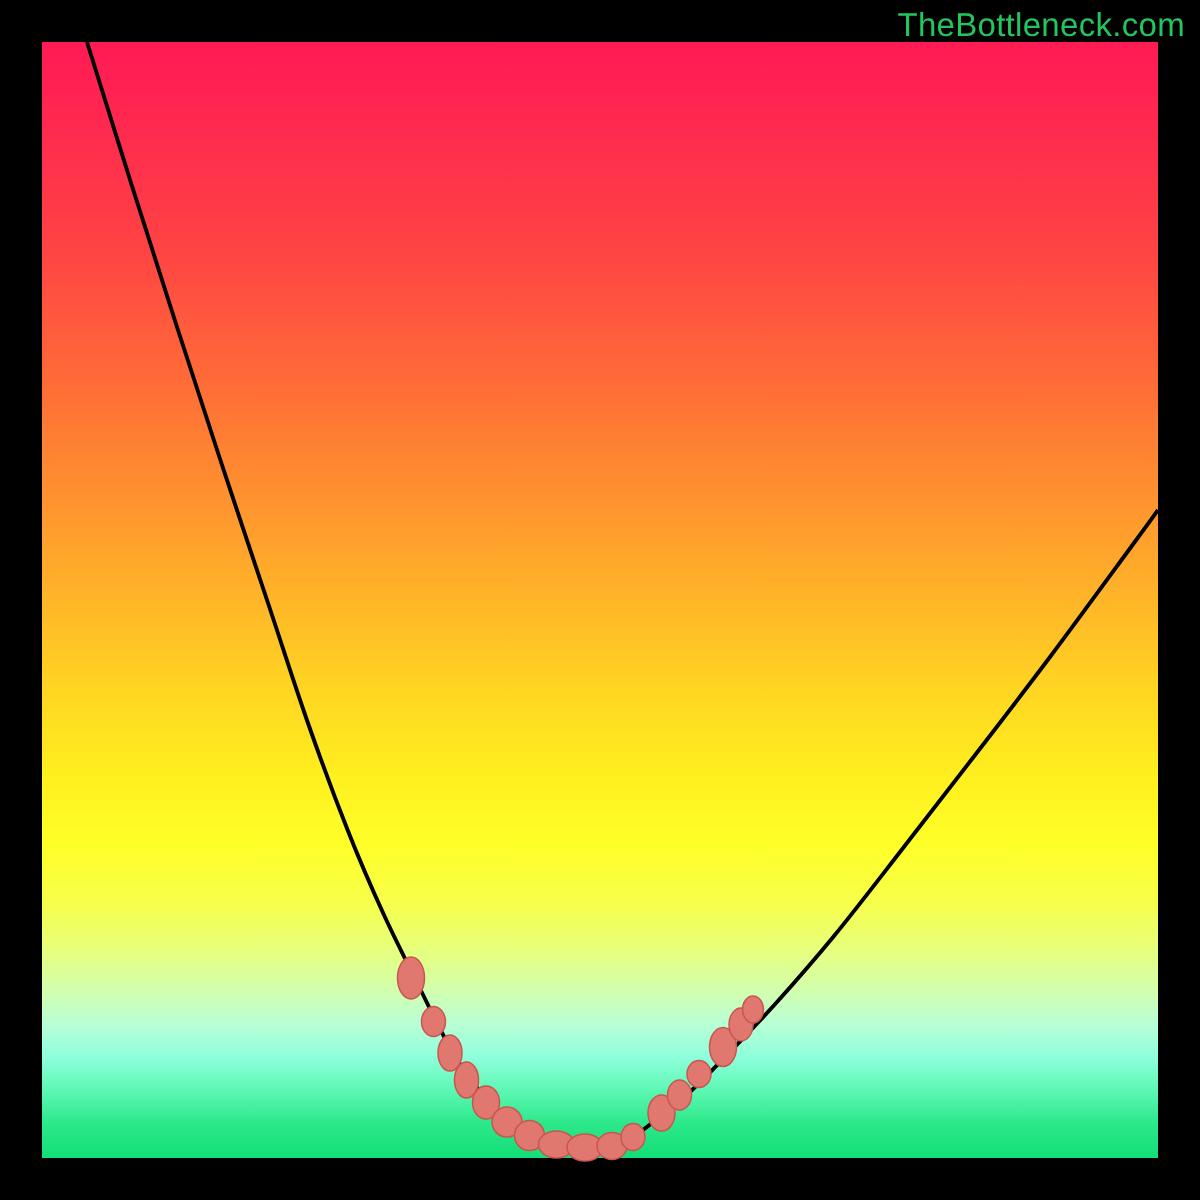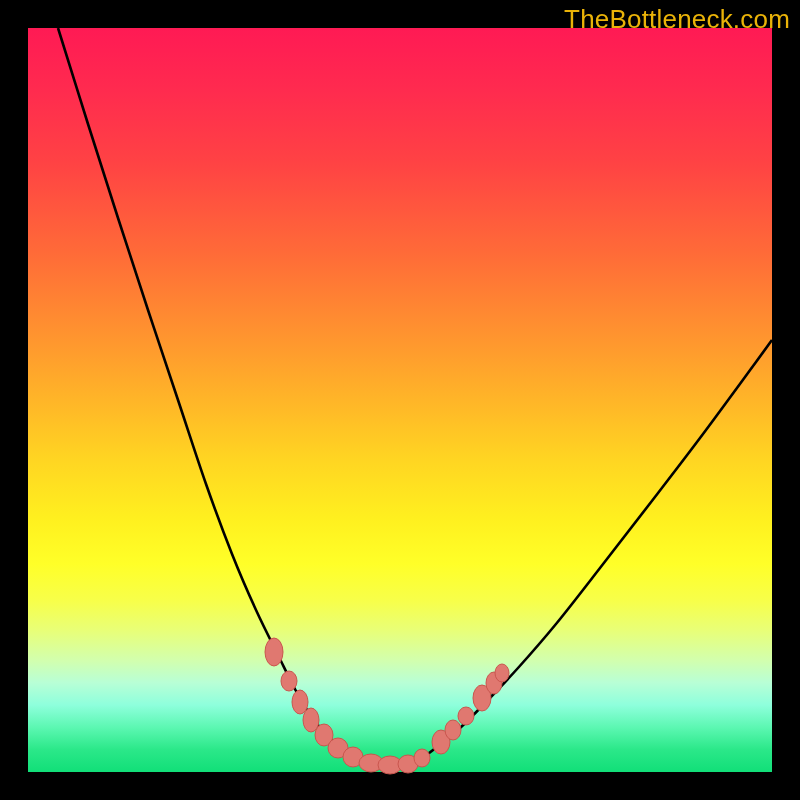--- a/index.html
+++ b/index.html
@@ -41,22 +41,22 @@
       #b8ffd6 88%,
       #8effdc 91%,
       #5cf7b2 94%,
       #2be889 97%,
       #11df78 100%);
   }
   .watermark {
     position: absolute;
     top: 4px;
     right: 10px;
-    color: #eab308;
-    font-size: 26px;
+    color: #22c55e;
+    font-size: 22px;
     font-weight: 500;
     letter-spacing: 0.2px;
     user-select: none;
   }
   svg.curve {
     position: absolute;
     left: 0;
     top: 0;
     width: 744px;
     height: 744px;

